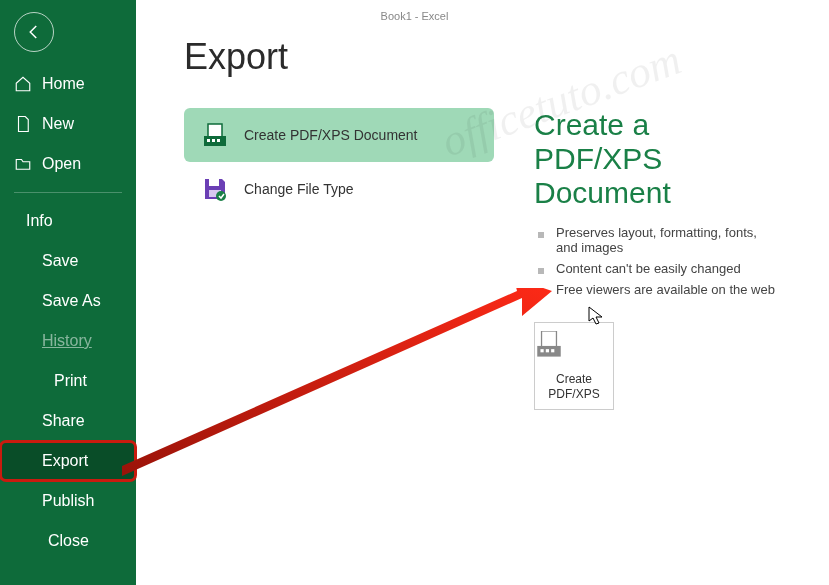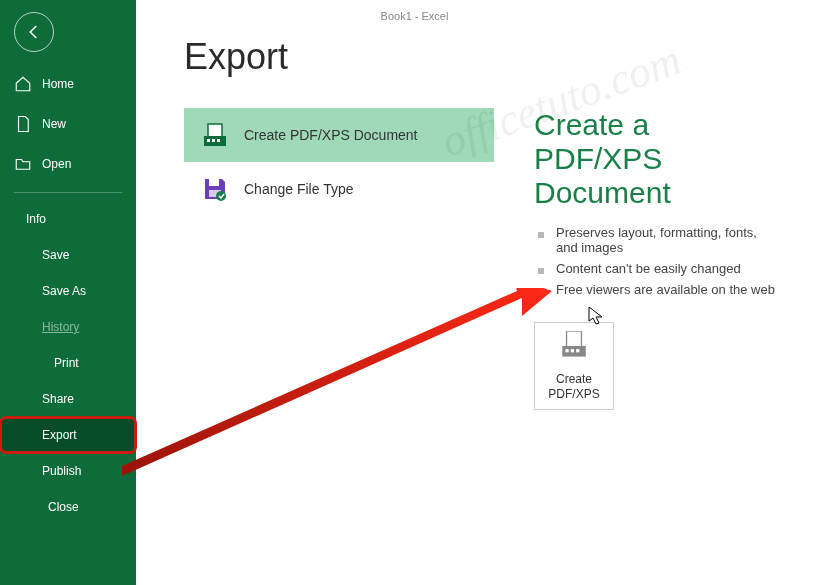--- a/index.html
+++ b/index.html
@@ -1,40 +1,40 @@
 <!DOCTYPE html>
 <html><head>
   <meta charset="utf-8">
   <style>
     * { margin: 0; padding: 0; box-sizing: border-box; font-family: 'Segoe UI', Arial, sans-serif; }
     body { width: 829px; height: 585px; overflow: hidden; background: #fff; position: relative; }
     .titlebar { position: absolute; top: 10px; left: 0; right: 0; text-align: center; color: #888; font-size: 11px; }
     .sidebar { width: 136px; height: 585px; background: #0e6b3a; float: left; display: flex; flex-direction: column; padding-top: 12px; }
     .back-btn { width: 40px; height: 40px; margin-left: 14px; margin-bottom: 12px; display: flex; align-items: center; justify-content: center; border: 1px solid rgba(255,255,255,0.7); border-radius: 50%; cursor: pointer; }
     .back-btn svg { width: 18px; height: 18px; }
-    .nav-item { display: flex; align-items: center; color: #fff; font-size: 12px; padding: 11px 14px; cursor: pointer; gap: 10px; }
+    .nav-item { display: flex; align-items: center; color: #fff; font-size: 16px; padding: 11px 14px; cursor: pointer; gap: 10px; }
     .nav-item.disabled { color: rgba(255,255,255,0.5); text-decoration: underline; }
     .nav-item.selected { background: #094d28; }
     .nav-highlight { outline: 3px solid #c91b0f; outline-offset: -2px; border-radius: 6px; }
     .divider { border: none; border-top: 1px solid rgba(255,255,255,0.25); margin: 8px 14px; }
     .sb-icon svg { width: 18px; height: 18px; display: block; }
     .main { margin-left: 136px; padding: 36px 48px; height: 585px; position: relative; }
     .page-title { font-size: 36px; font-weight: 300; color: #2b2b2b; margin-bottom: 30px; }
     .content-row { display: flex; gap: 40px; }
     .export-options { width: 310px; }
-    .opt { display: flex; align-items: center; gap: 16px; padding: 14px 18px; cursor: pointer; }
+    .opt { display: flex; align-items: center; gap: 16px; padding: 14px 18px; cursor: pointer; border-radius: 6px; }
     .opt.selected { background: #9fd9b7; }
     .opt-icon { width: 26px; height: 26px; flex-shrink: 0; display: flex; align-items: center; justify-content: center; }
     .opt-label { font-size: 14px; color: #333; }
     .details { flex: 1; }
     .det-title { color: #1a8047; font-size: 30px; font-weight: 400; margin-bottom: 12px; }
     .det-list { list-style: none; }
     .det-list li { font-size: 13px; color: #444; padding: 3px 0 3px 22px; position: relative; }
     .det-list li::before { content: ""; position: absolute; left: 4px; top: 10px; width: 6px; height: 6px; background: #b8b8b8; }
-    .cta { margin-top: 22px; border: 1px solid #ccc; width: 80px; height: 88px; display: flex; flex-direction: column; align-items: center; justify-content: center; gap: 6px; cursor: pointer; background: #fff; }
+    .cta { margin-top: 22px; border: 1px solid #ccc; width: 80px; height: 88px; display: flex; flex-direction: column; align-items: flex-start; justify-content: center; gap: 6px; cursor: pointer; background: #fff; }
     .cta-label { font-size: 12px; text-align: center; line-height: 1.2; color: #333; }
     .watermark { position: absolute; top: 75px; left: 300px; font-size: 44px; color: rgba(0,0,0,0.06); transform: rotate(-20deg); font-style: italic; pointer-events: none; font-family: Georgia, serif; }
     .arrow-annot { position: absolute; left: 122px; top: 288px; width: 430px; height: 188px; pointer-events: none; }
     .cursor { position: absolute; left: 588px; top: 306px; pointer-events: none; }
   </style>
 </head>
 <body>
 
 <div class="titlebar">Book1  -  Excel</div>
 

